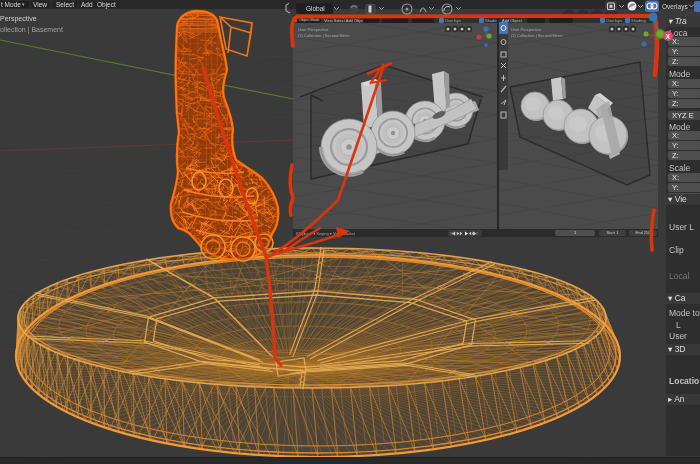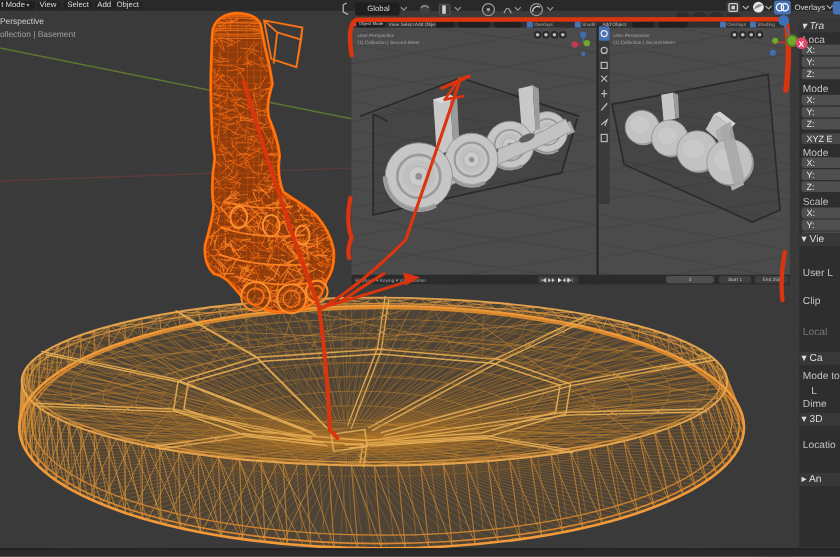--- a/index.html
+++ b/index.html
@@ -350,20 +350,20 @@
   <div class="sb-f" style="top:157px;">X:</div>
   <div class="sb-f" style="top:167px;">Y:</div>
   <div class="sb-f" style="top:177px;">Z:</div>
   <div class="sb-h" style="top:178px;">▾ Vie</div>
   <div class="sb-l" style="top:206px;">User L</div>
   <div class="sb-l" style="top:229px;">Clip</div>
   <div class="sb-l" style="top:255px;color:#777777;">Local</div>
   <div class="sb-h" style="top:277px;">▾ Ca</div>
   <div class="sb-l" style="top:292px;">Mode to</div>
   <div class="sb-l" style="top:304px;left:10px;">L</div>
-  <div class="sb-l" style="top:315px;">Dime</div>
+  <div class="sb-l" style="top:315px;">User</div>
   <div class="sb-h" style="top:328px;">▾ 3D</div>
-  <div class="sb-l" style="top:349px;">Locatio</div>
+  <div class="sb-l" style="top:360px;font-weight:bold;">Locatio</div>
   <div class="sb-h" style="top:378px;">▸ An</div>
 </div>
 
 <div id="status" class="abs"></div>
 </div>
 
 </body></html>

